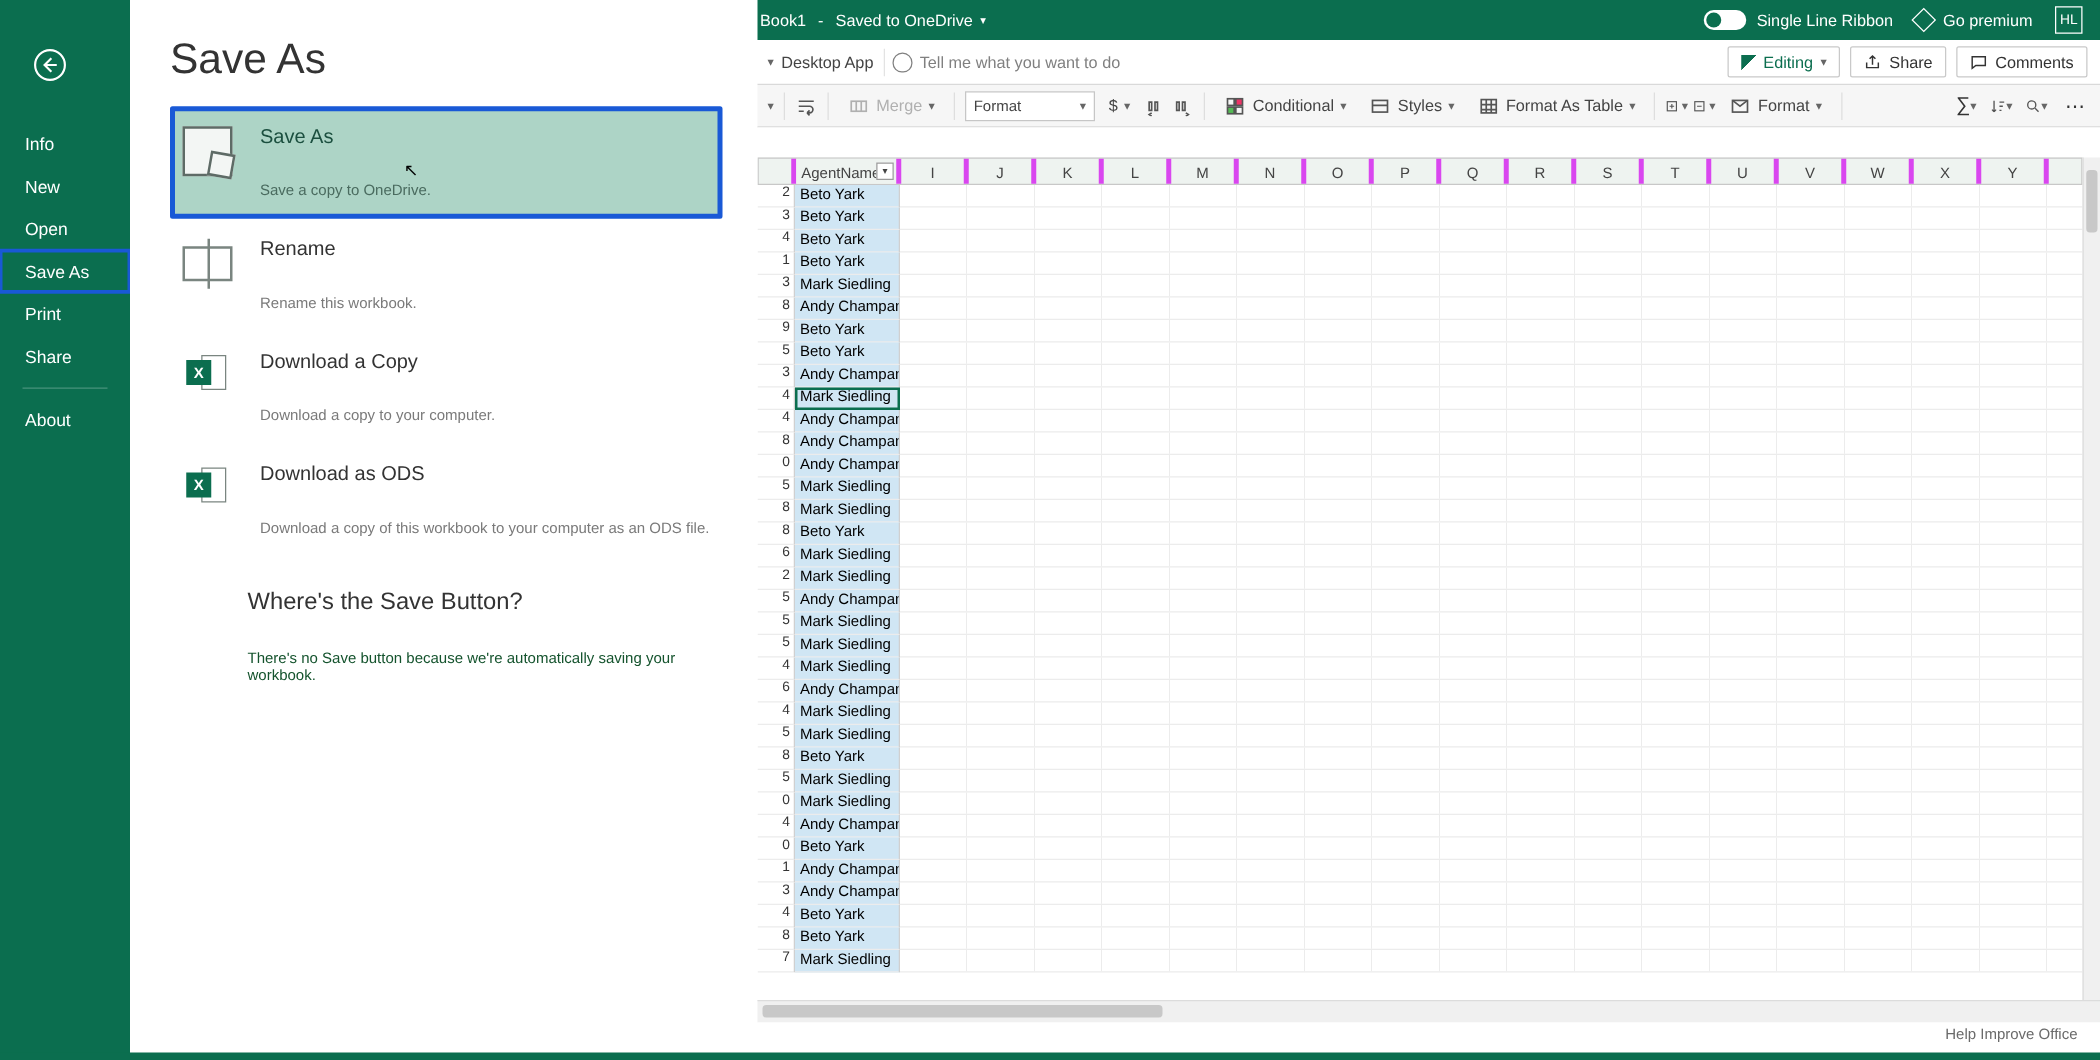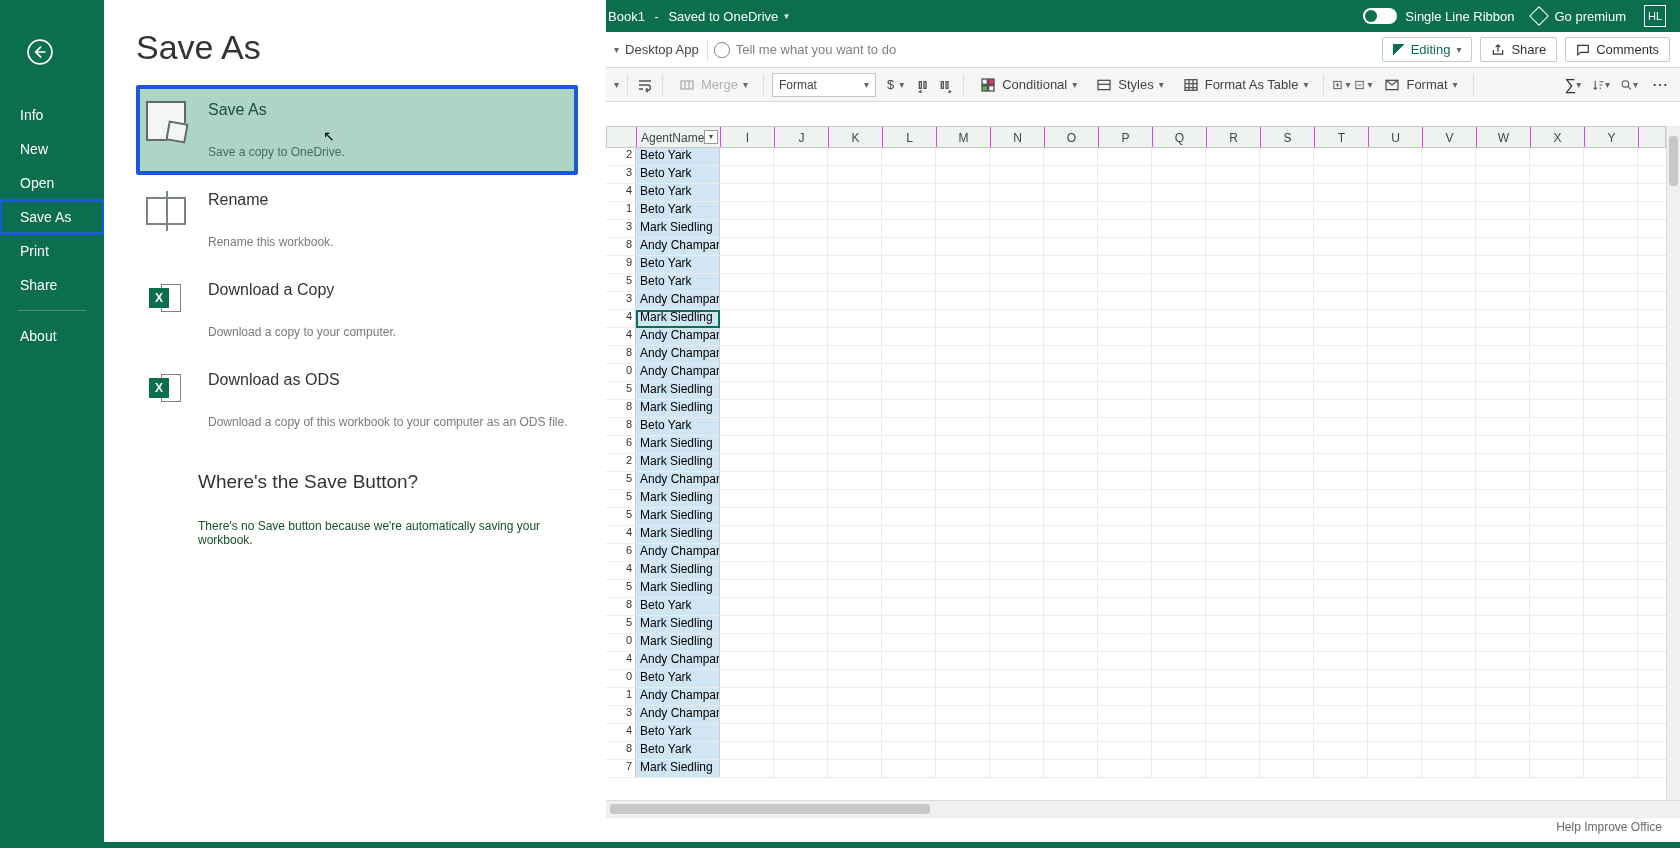--- a/index.html
+++ b/index.html
@@ -81,21 +81,21 @@
 
 
 .sheet {
   position: absolute; left: 606px; top: 102px; right: 0; bottom: 48px;
   background: #fff; overflow: hidden;
 }
 .col-headers {
   position: absolute; left: 0; right: 14px; top: 24px; height: 22px;
   display: flex; border: 1px solid #c8c8c8; background: #eef3f0;
 }
-.colh { width: 54px; text-align: center; font-size: 12px; color: #444; border-right: 1px solid #d946ef; line-height: 22px; }
+.colh { width: 54px; text-align: center; font-size: 12px; color: #444; border-right: 4px solid #d946ef; line-height: 22px; }
 .colh.first { width: 30px; }
 .colh.name { width: 84px; text-align: left; padding-left: 4px; position: relative; background: #eef3f0; }
 .colh.name .filt { position: absolute; right: 2px; top: 3px; width: 14px; height: 14px; border: 1px solid #9a9a9a; background: #fff; font-size: 8px; text-align: center; line-height: 12px; }
 .rows { position: absolute; left: 0; top: 46px; right: 14px; bottom: 0; }
 .row { display: flex; height: 18px; }
 .rnum { width: 30px; font-size: 11px; color: #333; text-align: right; padding-right: 3px; border-right: 1px solid #d0d0d0; border-bottom: 1px solid #ececec; }
 .rname { width: 84px; font-size: 12px; padding-left: 4px; border-right: 1px solid #d0d0d0; border-bottom: 1px solid #ececec; background: #d0e6f4; white-space: nowrap; overflow: hidden; }
 .rcells { flex: 1; border-bottom: 1px solid #ececec; background-image: repeating-linear-gradient(to right, transparent 0, transparent 53px, #ececec 53px, #ececec 54px); }
 .row.cur .rname { outline: 2px solid #0b6e4f; outline-offset: -2px; }
 .vscroll { position: absolute; right: 0; top: 24px; bottom: 0; width: 14px; background: #f0f0f0; border-left: 1px solid #dcdcdc; }

